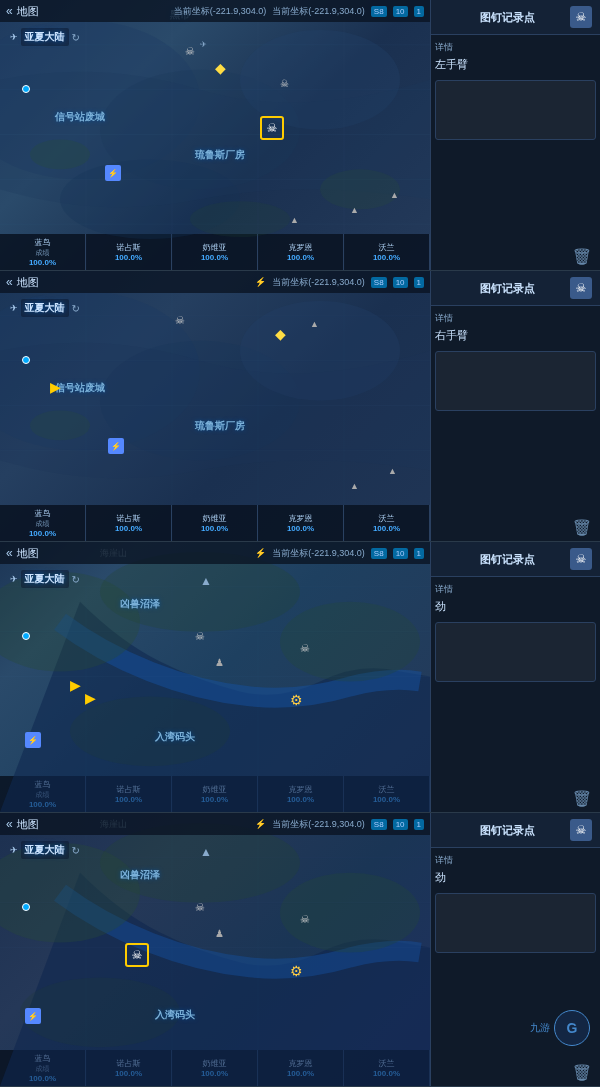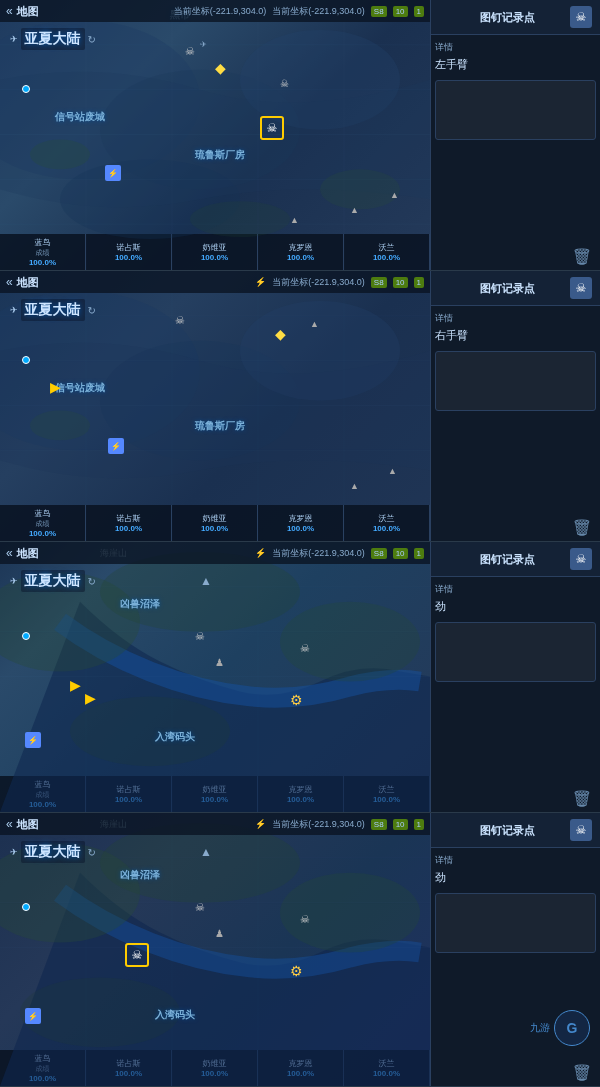--- a/index.html
+++ b/index.html
@@ -61,37 +61,37 @@
     }
 
     .back-icon {
       color: #aaccee;
       font-size: 12px;
     }
 
     .map-title {
       color: #cce4ff;
       font-size: 11px;
-      font-weight: bold;
+      font-weight: normal;
     }
 
     .top-bar-right {
       margin-left: auto;
       display: flex;
       align-items: center;
       gap: 6px;
     }
 
     .coords {
       color: #88aacc;
       font-size: 9px;
     }
 
     .icon-badge {
-      background: #4d7c0f;
+      background: #0369a1;
       color: #aaccff;
       font-size: 8px;
       padding: 1px 3px;
       border-radius: 2px;
     }
 
     
     .region-label {
       position: absolute;
       color: #7ab0d8;
@@ -246,21 +246,21 @@
       top: 28px;
       left: 10px;
       z-index: 6;
       display: flex;
       align-items: center;
       gap: 3px;
     }
 
     .asia-continent-text {
       color: #cce4ff;
-      font-size: 14px;
+      font-size: 10px;
       font-weight: bold;
       text-shadow: 0 0 6px rgba(0,100,200,0.9);
       background: rgba(10,20,40,0.5);
       padding: 2px 4px;
       border-radius: 2px;
     }
 
     .refresh-icon {
       color: #88aacc;
       font-size: 10px;

